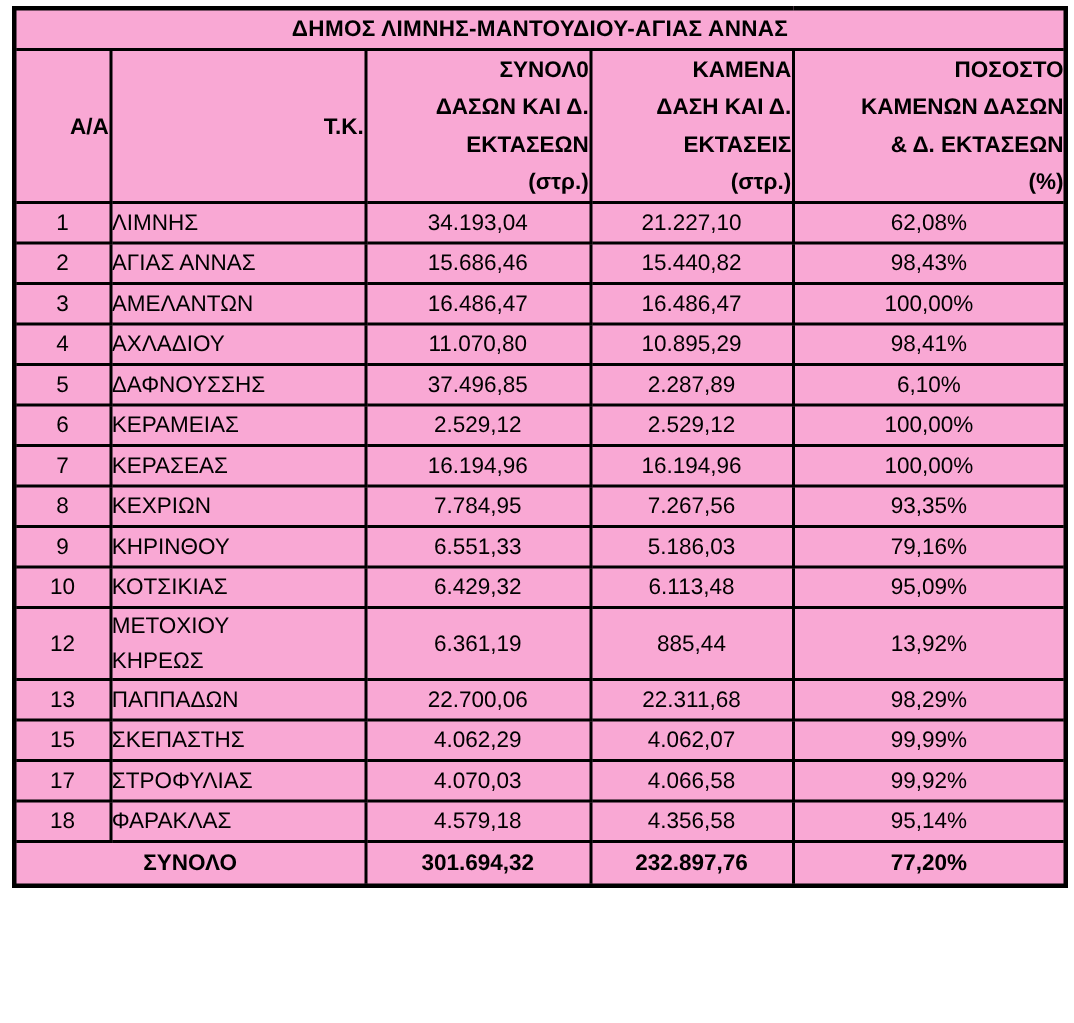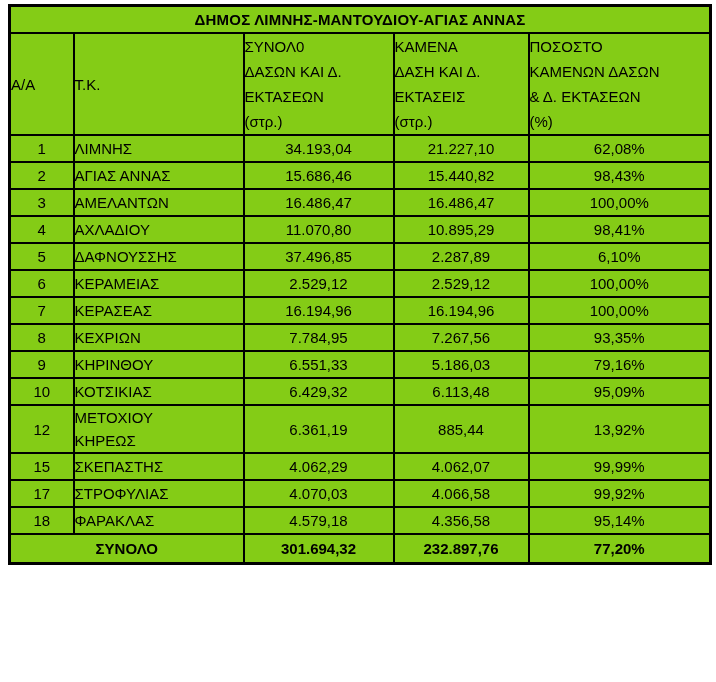--- a/index.html
+++ b/index.html
@@ -12,43 +12,43 @@
     color: #000000;
   }
   .page {
     padding: 4px 7px 2px 8px;
     box-sizing: border-box;
   }
   table.forest {
     border-collapse: collapse;
     table-layout: fixed;
     width: 701px;
-    background: #84cc16;
+    background: #f9a8d4;
   }
   table.forest th,
   table.forest td {
     border: 2px solid #000000;
     padding: 0;
     font-size: 15px;
     line-height: 23px;
     vertical-align: middle;
     overflow: hidden;
   }
   table.forest { border: 3px solid #000000; }
 
   tr.title-row th {
     font-weight: bold;
     text-align: center;
     height: 25px;
     font-size: 15px;
     letter-spacing: 0.2px;
   }
   tr.header-row th {
-    font-weight: normal;
-    text-align: left;
+    font-weight: bold;
+    text-align: right;
     height: 100px;
     white-space: pre-line;
     line-height: 25px;
   }
   td.aa {
     text-align: center;
     height: 25px;
   }
   td.tk {
     text-align: left;
@@ -174,20 +174,27 @@
         </tr>
         <tr>
           <td class="aa">12</td>
           <td class="tk">ΜΕΤΟΧΙΟΥ
 ΚΗΡΕΩΣ</td>
           <td class="num">6.361,19</td>
           <td class="num">885,44</td>
           <td class="num">13,92%</td>
         </tr>
         <tr>
+          <td class="aa">13</td>
+          <td class="tk">ΠΑΠΠΑΔΩΝ</td>
+          <td class="num">22.700,06</td>
+          <td class="num">22.311,68</td>
+          <td class="num">98,29%</td>
+        </tr>
+        <tr>
           <td class="aa">15</td>
           <td class="tk">ΣΚΕΠΑΣΤΗΣ</td>
           <td class="num">4.062,29</td>
           <td class="num">4.062,07</td>
           <td class="num">99,99%</td>
         </tr>
         <tr>
           <td class="aa">17</td>
           <td class="tk">ΣΤΡΟΦΥΛΙΑΣ</td>
           <td class="num">4.070,03</td>

